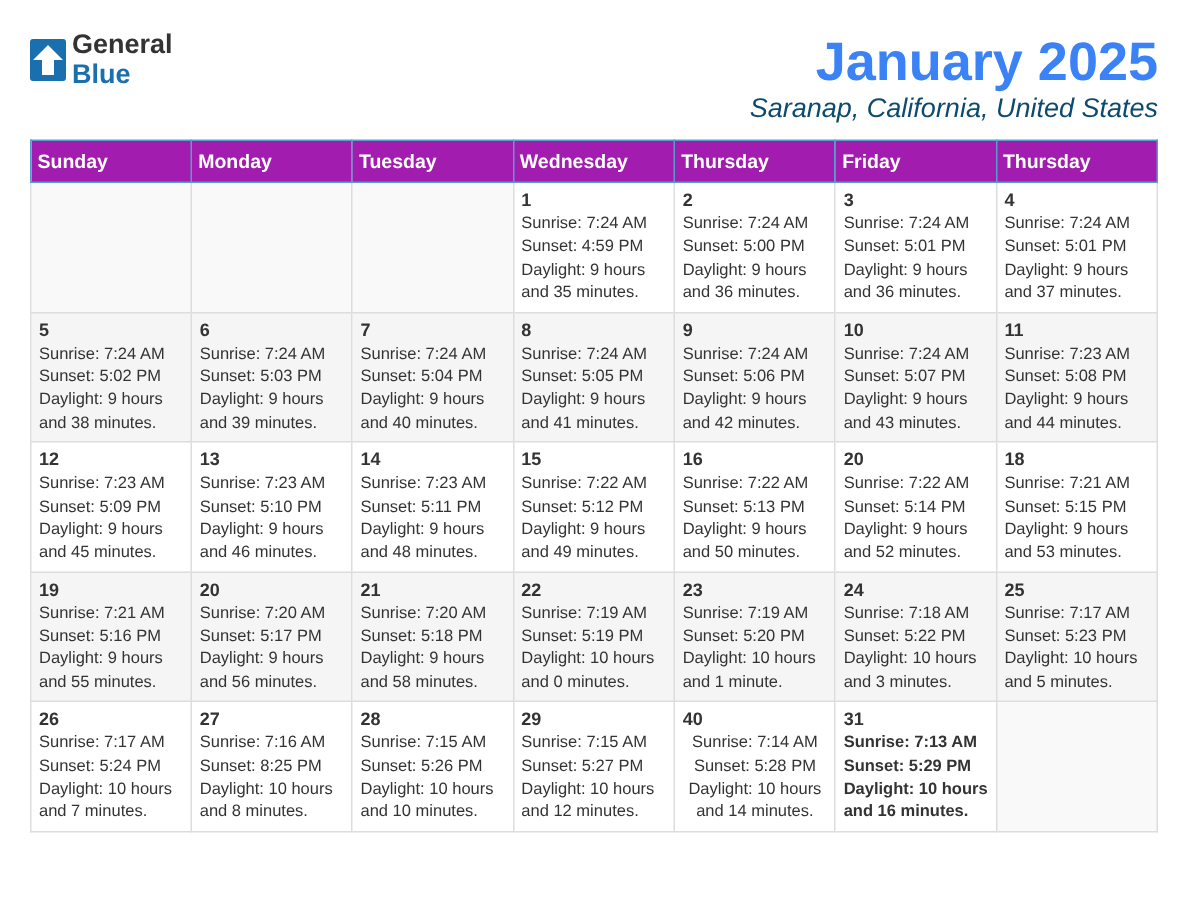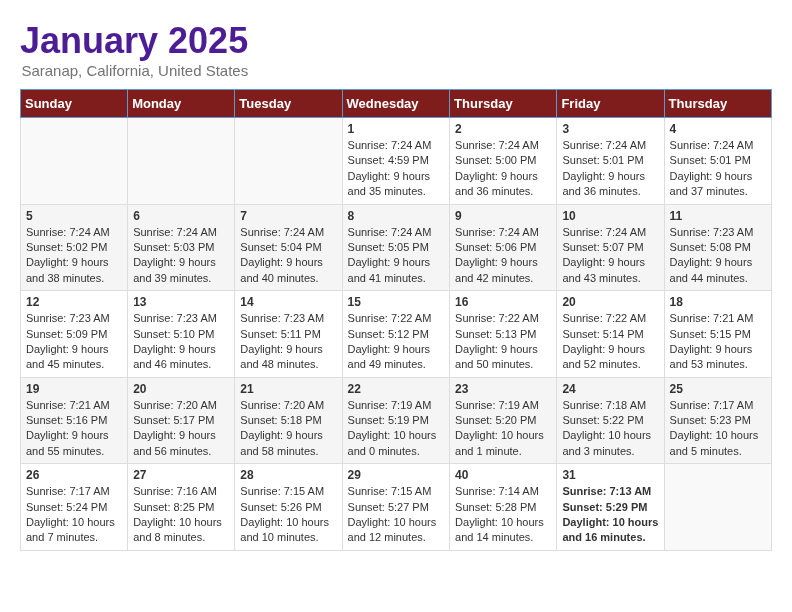--- a/index.html
+++ b/index.html
@@ -33,25 +33,26 @@
       width: 24px;
       height: 28px;
       margin-right: 4px;
     }
     .title-block {
       text-align: right;
     }
     .month-title {
       font-size: 36px;
       font-weight: bold;
-      color: #4c1d95;
+      color: #3b82f6;
     }
     .location {
-      font-size: 15px;
-      color: #737373;
+      font-size: 18px;
+      color: #0c4a6e;
+      font-style: italic;
     }
     .calendar {
       width: 100%;
       border-collapse: collapse;
       border: 1px solid #ccc;
     }
     .calendar th {
       background-color: #3a7bbf;
       color: #fff;
       font-size: 13px;
@@ -71,41 +72,51 @@
       background: #fff;
     }
     .calendar tr:nth-child(even) td {
       background: #f5f5f5;
     }
     .calendar tr:nth-child(odd) td {
       background: #fff;
     }
     
     .calendar tr:first-child th {
-      background-color: #7f1d1d;
+      background-color: #a21caf;
       margin-left: 32px;
     }
     .day-number {
       font-weight: bold;
       font-size: 12px;
       margin-bottom: 2px;
     }
     .day-info {
       font-size: 11px;
       line-height: 1.4;
       color: #333;
     }
     .empty-cell {
       background: #f9f9f9 !important;
     }
   </style>
 </head>
 <body>
 
 <div class="header">
+  <div class="logo">
+    <svg class="logo-icon" viewBox="0 0 24 28">
+      <rect x="0" y="0" width="24" height="28" rx="2" fill="#1a6faf"></rect>
+      <polygon points="12,4 22,14 16,14 16,24 8,24 8,14 2,14" fill="white"></polygon>
+    </svg>
+    <div class="logo-text">
+      <span class="logo-general">General</span>
+      <span class="logo-blue">Blue</span>
+    </div>
+  </div>
   <div class="title-block">
     <div class="month-title">January 2025</div>
     <div class="location">Saranap, California, United States</div>
   </div>
 </div>
 
 <table class="calendar">
   <thead>
     <tr>
     <th>Sunday</th>
@@ -299,21 +310,21 @@
 Daylight: 10 hours and 10 minutes.</div>
         </td>
         <td>
           <div class="day-number">29</div>
           <div class="day-info" style="white-space: pre-line;">Sunrise: 7:15 AM
 Sunset: 5:27 PM
 Daylight: 10 hours and 12 minutes.</div>
         </td>
         <td>
           <div class="day-number">40</div>
-          <div class="day-info" style="white-space: pre-line;">Sunrise: 7:14 AM
+          <div class="day-info" style="white-space: pre-line; text-align: center;">Sunrise: 7:14 AM
 Sunset: 5:28 PM
 Daylight: 10 hours and 14 minutes.</div>
         </td>
         <td>
           <div class="day-number">31</div>
           <div class="day-info" style="white-space: pre-line; font-weight: bold;">Sunrise: 7:13 AM
 Sunset: 5:29 PM
 Daylight: 10 hours and 16 minutes.</div>
         </td>
         <td class="empty-cell"></td>

